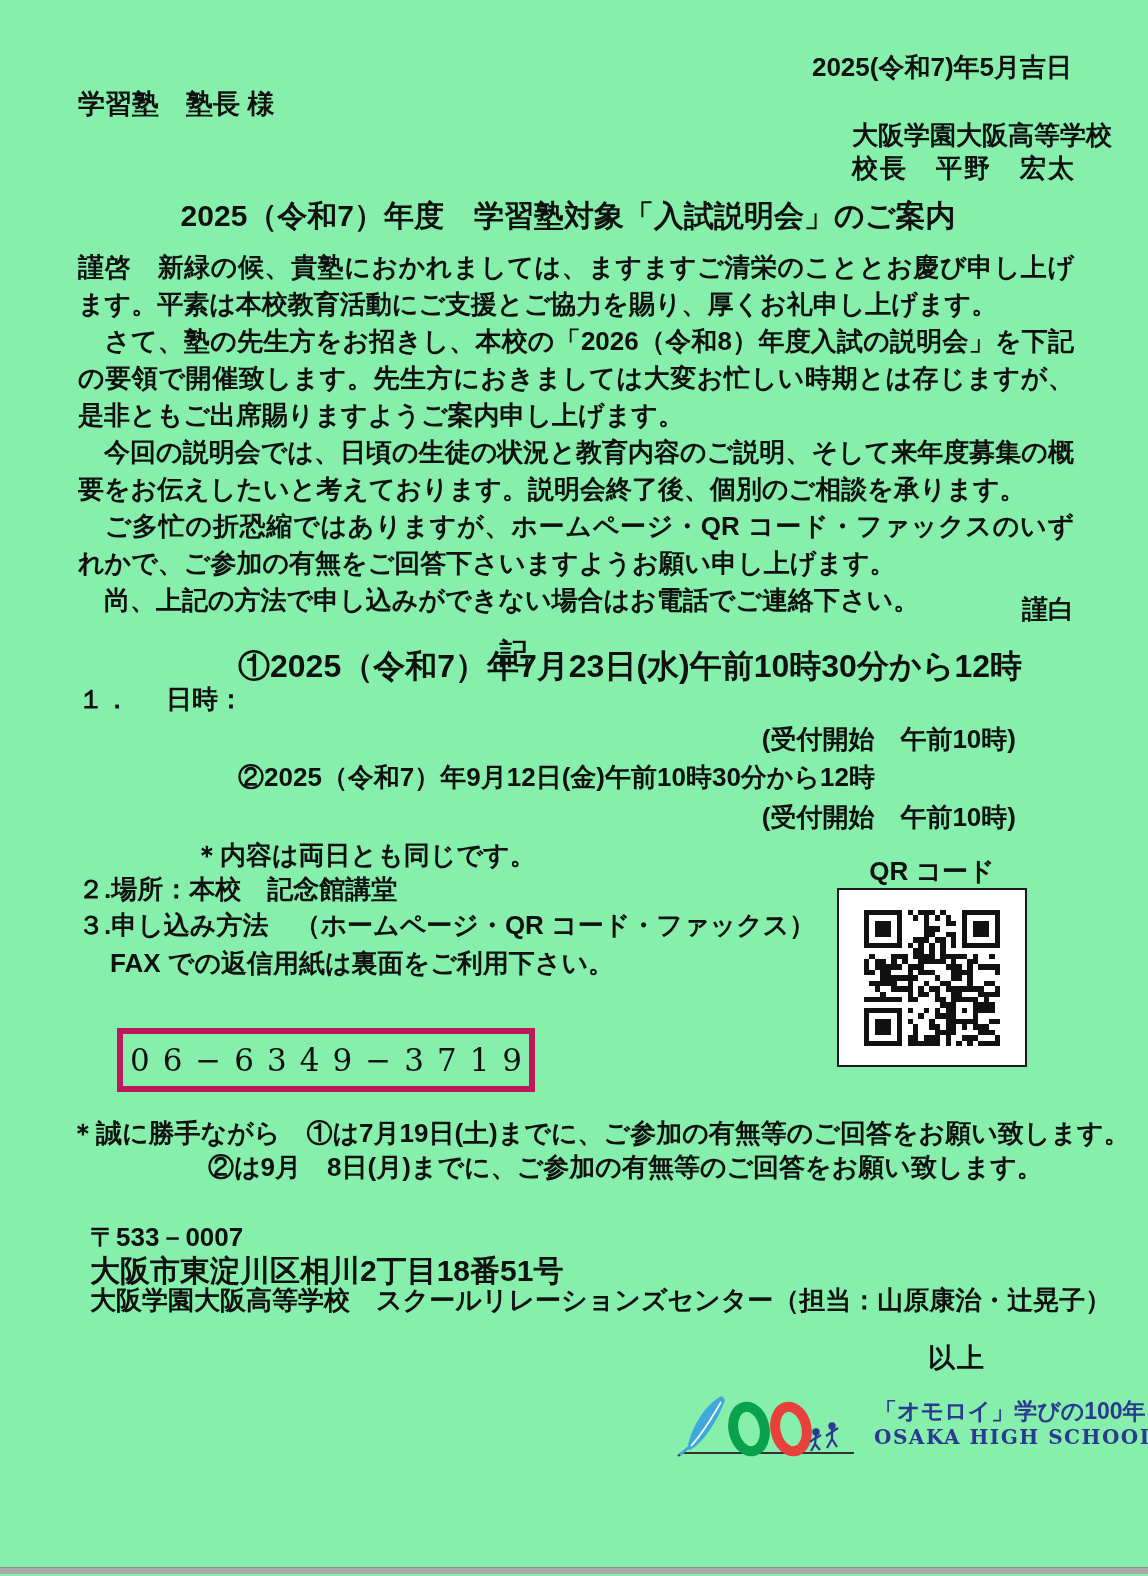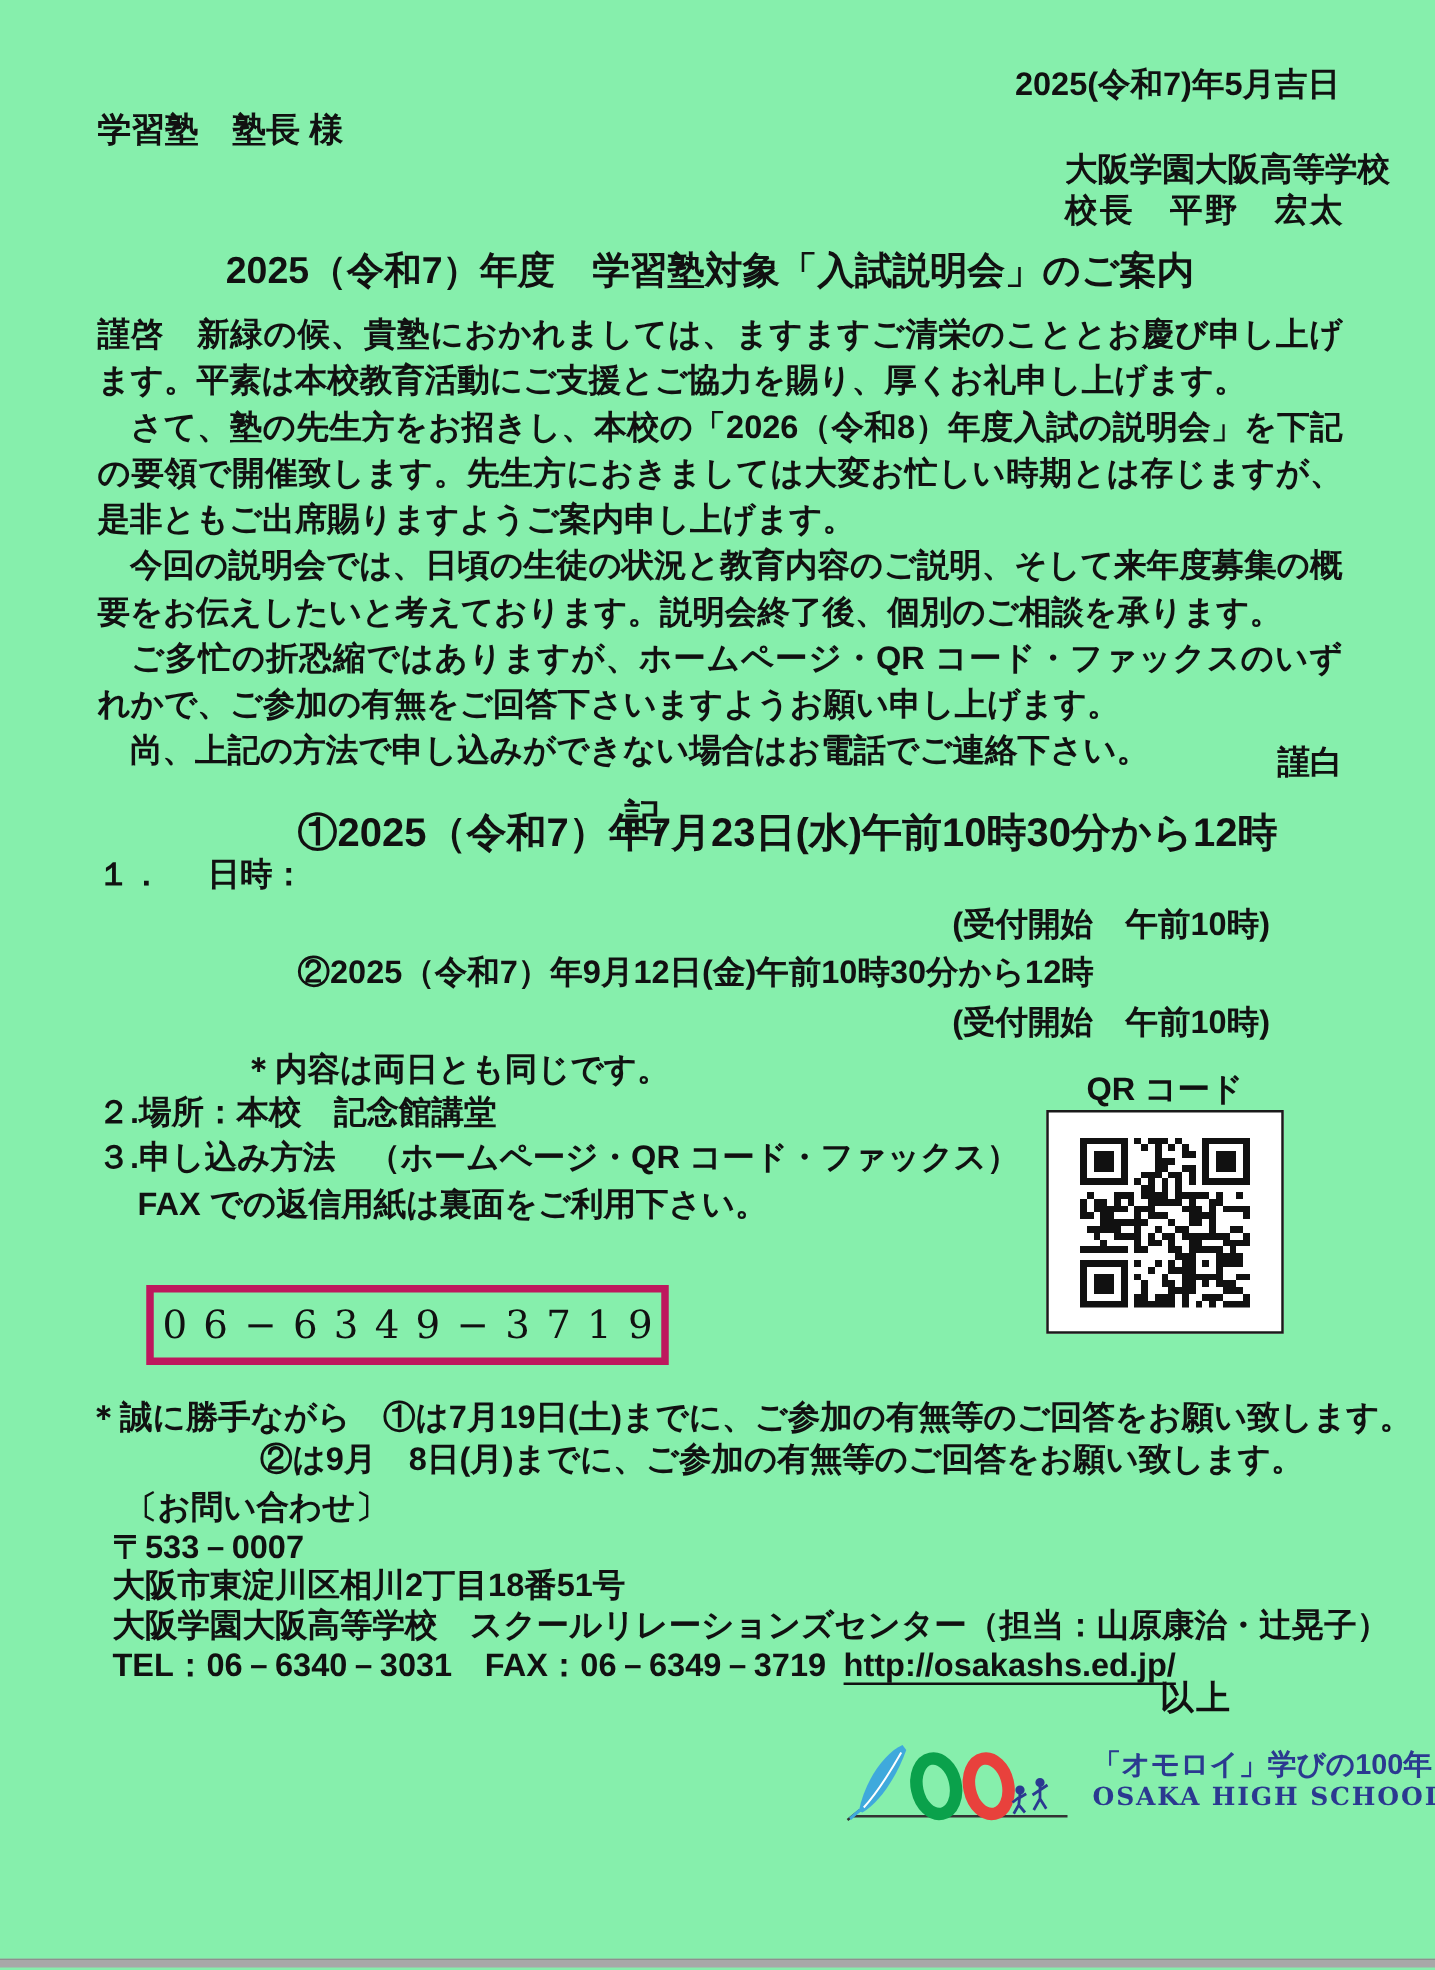--- a/index.html
+++ b/index.html
@@ -58,21 +58,21 @@
     border:2px solid #1a1a1a;box-sizing:border-box;
     display:flex;align-items:center;justify-content:center;
     background:#fff;
   }
 
   .dl1{top:1116px;left:70px;font-size:26px;}
   .dl2{top:1150px;left:208px;font-size:26px;}
 
   .c0{top:1188px;left:100px;font-size:26px;}
   .c1{top:1220px;left:90px;font-size:26px;}
-  .c2{top:1251px;left:90px;font-size:26px;}
+  .c2{top:1251px;left:90px;font-size:30px;}
   .c3{top:1283px;left:90px;font-size:26px;}
   .c4{top:1315px;left:90px;font-size:26px;}
   .url{
     color:#111;text-decoration:underline;text-underline-offset:5px;
     margin-left:14px;cursor:pointer;
   }
   .ijou{top:1340px;left:928px;font-size:27px;letter-spacing:2px;}
 
   .logo{top:1392px;left:676px;display:flex;align-items:flex-start;}
   .logo-text{margin-left:6px;margin-top:6px;line-height:1.15;}
@@ -454,27 +454,23 @@
         <rect x="21" y="24" width="1" height="1"></rect>
         <rect x="22" y="24" width="1" height="1"></rect>
         <rect x="23" y="24" width="1" height="1"></rect>
         <rect x="24" y="24" width="1" height="1"></rect>
       </svg>
   </div>
 
   <div class="abs dl1">＊誠に勝手ながら　①は7月19日(土)までに、ご参加の有無等のご回答をお願い致します。</div>
   <div class="abs dl2">②は9月　8日(月)までに、ご参加の有無等のご回答をお願い致します。</div>
 
-  <div class="abs c0">〔お問い合わせ〕</div>
   <div class="abs c1">〒533－0007</div>
   <div class="abs c2">大阪市東淀川区相川2丁目18番51号</div>
   <div class="abs c3">大阪学園大阪高等学校　スクールリレーションズセンター（担当：山原康治・辻晃子）</div>
-  <div class="abs c4">
-    <span>TEL：06－6340－3031　FAX：06－6349－3719</span><a class="url">http://osakashs.ed.jp/</a>
-  </div>
 
   <div class="abs ijou">以上</div>
 
   <div class="abs logo">
     <svg id="logo-svg" width="192" height="72" viewBox="0 0 192 72">
 
       <path id="lg-line" d="M2 64 L12 56 M6 61 L178 61" fill="none" stroke-width="2" stroke="#333333"></path>
 
       <path id="lg-feather" d="M46 4 C 32 10, 16 32, 11 57 L 14 58 C 28 50, 42 28, 49 8 Z" fill="#3FA9DC"></path>
       <path id="lg-feather-rib" d="M15 54 C 26 42, 37 24, 45 10" fill="none" stroke="#ffffff" stroke-width="1.6"></path>

